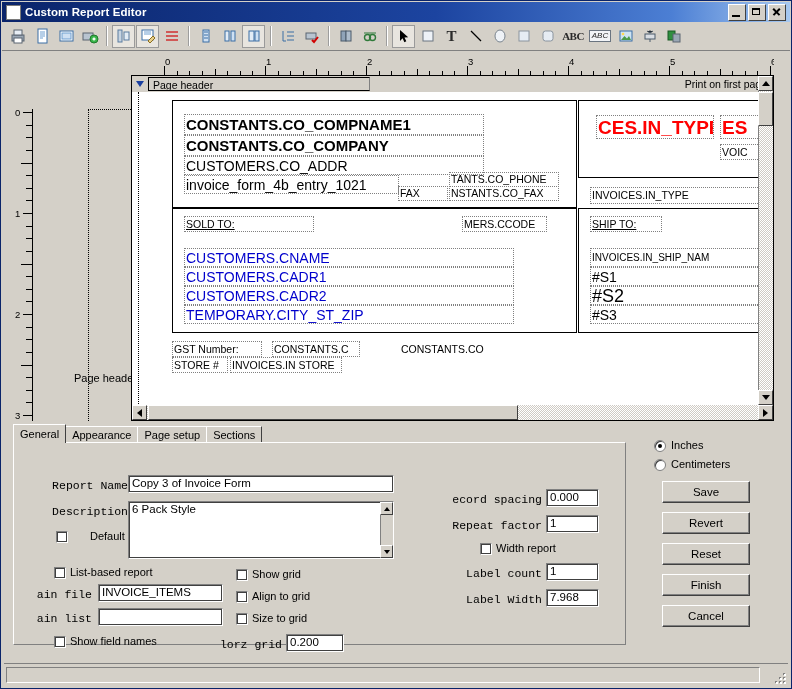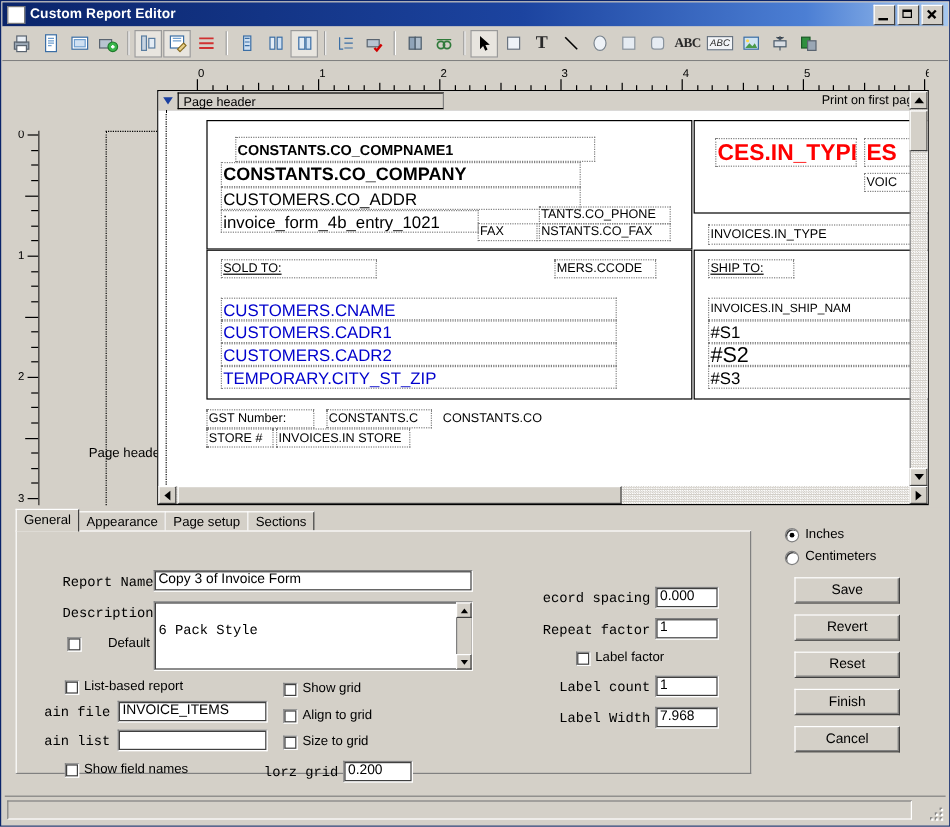--- a/index.html
+++ b/index.html
@@ -167,21 +167,21 @@
   .fld {
     position: absolute; border: 1px dotted #808080; box-sizing: border-box;
     font-size: 12px; color: #000; white-space: nowrap;
     overflow: hidden; line-height: 1;
     display: flex; align-items: center; padding-left: 1px;
   }
   .fld.bold { font-weight: bold; }
   .fld.blue { color: #0000cc; }
   .fld.red { color: #ff0000; font-weight: bold; }
   .fld.small { font-size: 10.5px; }
-  .fld.nb { border: none; }
+  .fld.nb { border: none; margin-left: 32px; }
   .fld.ul { text-decoration: underline; }
 
   
   .sb-v {
     position: absolute; right: 0; top: 0; width: 15px; height: 100%;
     background: repeating-conic-gradient(#ffffff 0% 25%, #cfcbc4 0% 50%) 0 0/2px 2px;
     border-left: 1px solid #808080; box-sizing: border-box;
   }
   .sb-h {
     position: absolute; left: 0; bottom: 0; height: 15px; width: 100%;
@@ -255,21 +255,21 @@
   .inp {
     position: absolute; background: #ffffff;
     border-top: 1px solid #808080; border-left: 1px solid #808080;
     border-right: 1px solid #ffffff; border-bottom: 1px solid #ffffff;
     outline: 1px solid #404040; outline-offset: -2px;
     box-sizing: border-box;
     font-size: 11.5px; color: #000;
     padding-left: 3px; line-height: 1;
     display: flex; align-items: center;
   }
-  .inp.ta { display: block; padding-top: 18px; align-items: flex-start; font-family: Liberation Mono, monospace; }
+  .inp.ta { display: block; padding-top: 2px; align-items: flex-start; }
   .cb {
     position: absolute; width: 12px; height: 12px; background: #ffffff;
     border-top: 1px solid #808080; border-left: 1px solid #808080;
     border-right: 1px solid #ffffff; border-bottom: 1px solid #ffffff;
     outline: 1px solid #404040; outline-offset: -2px;
     box-sizing: border-box;
   }
   .rb {
     position: absolute; width: 12px; height: 12px; border-radius: 50%;
     background: #ffffff; border: 1px solid #808080; box-sizing: border-box;
@@ -606,21 +606,21 @@
 
       <div class="surface">
         <div class="vborder-l"></div>
 
         <div class="box" style="left:40px;  top:8px;   width:405px; height:108px;"></div>
         <div class="box" style="left:446px; top:8px;   width:200px; height:78px;"></div>
         <div class="box" style="left:40px;  top:116px; width:405px; height:125px;"></div>
         <div class="box" style="left:446px; top:116px; width:200px; height:125px;"></div>
 
         <div id="fieldsLayer">
-            <div class="fld bold" style="left: 64px; top: 22px; width: 300px; height: 21px; font-size: 12px;">CONSTANTS.CO_COMPNAME1</div>
+            <div class="fld bold" style="left: 52px; top: 22px; width: 300px; height: 21px; font-size: 15px;">CONSTANTS.CO_COMPNAME1</div>
             <div class="fld bold" style="left: 52px; top: 43px; width: 300px; height: 21px; font-size: 15px;">CONSTANTS.CO_COMPANY</div>
             <div class="fld" style="left: 52px; top: 64px; width: 300px; height: 19px; font-size: 14px;">CUSTOMERS.CO_ADDR</div>
             <div class="fld" style="left: 52px; top: 83px; width: 215px; height: 19px; font-size: 14px;">invoice_form_4b_entry_1021</div>
             <div class="fld small" style="left: 317px; top: 80px; width: 110px; height: 15px;">TANTS.CO_PHONE</div>
             <div class="fld small" style="left: 266px; top: 94px; width: 50px; height: 15px;">FAX</div>
             <div class="fld small" style="left: 317px; top: 94px; width: 110px; height: 15px;">NSTANTS.CO_FAX</div>
             <div class="fld red" style="left: 464px; top: 23px; width: 118px; height: 24px; font-size: 19px;">CES.IN_TYPE</div>
             <div class="fld red" style="left: 588px; top: 23px; width: 46px; height: 24px; font-size: 19px;">ES</div>
             <div class="fld small" style="left: 588px; top: 52px; width: 46px; height: 16px;">VOIC</div>
             <div class="fld small" style="left: 458px; top: 95px; width: 170px; height: 17px;">INVOICES.IN_TYPE</div>
@@ -717,21 +717,21 @@
       <div class="lbl-r" style="left:200px; top:195px; width:68px;">lorz grid</div>
       <div class="inp" style="left:272px; top:191px; width:58px; height:18px;">0.200</div>
 
       <div class="lbl-r" style="left:400px; top:50px; width:128px;">ecord spacing</div>
       <div class="inp" style="left:532px; top:46px; width:53px; height:18px;">0.000</div>
 
       <div class="lbl-r" style="left:400px; top:76px; width:128px;">Repeat factor</div>
       <div class="inp" style="left:532px; top:72px; width:53px; height:18px;">1</div>
 
       <div class="cb" style="left:466px; top:100px;"></div>
-      <div class="lbl-p" style="left:482px; top:99px;">Label factor</div>
+      <div class="lbl-p" style="left:482px; top:99px;">Width report</div>
 
       <div class="lbl-r" style="left:400px; top:124px; width:128px;">Label count</div>
       <div class="inp" style="left:532px; top:120px; width:53px; height:18px;">1</div>
 
       <div class="lbl-r" style="left:400px; top:150px; width:128px;">Label Width</div>
       <div class="inp" style="left:532px; top:146px; width:53px; height:18px;">7.968</div>
     </div>
 
     <div class="rightcol">
       <div class="rb on" style="left:20px; top:15px;"></div>

